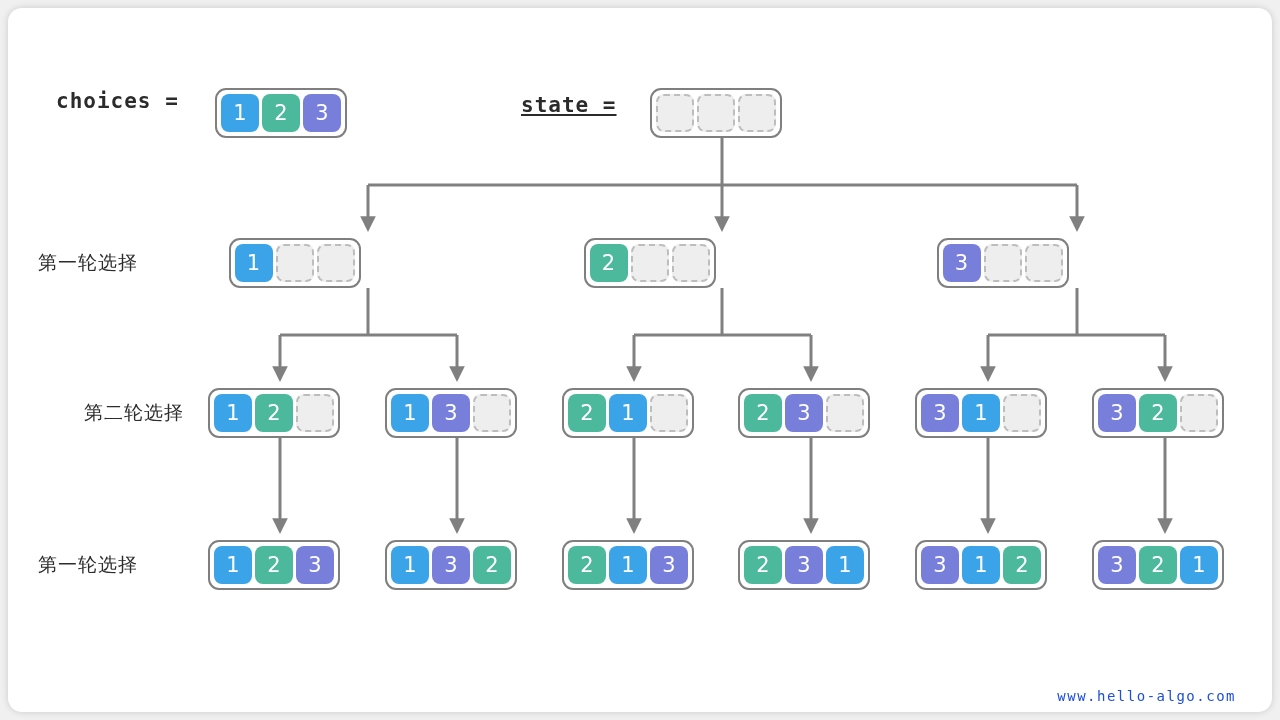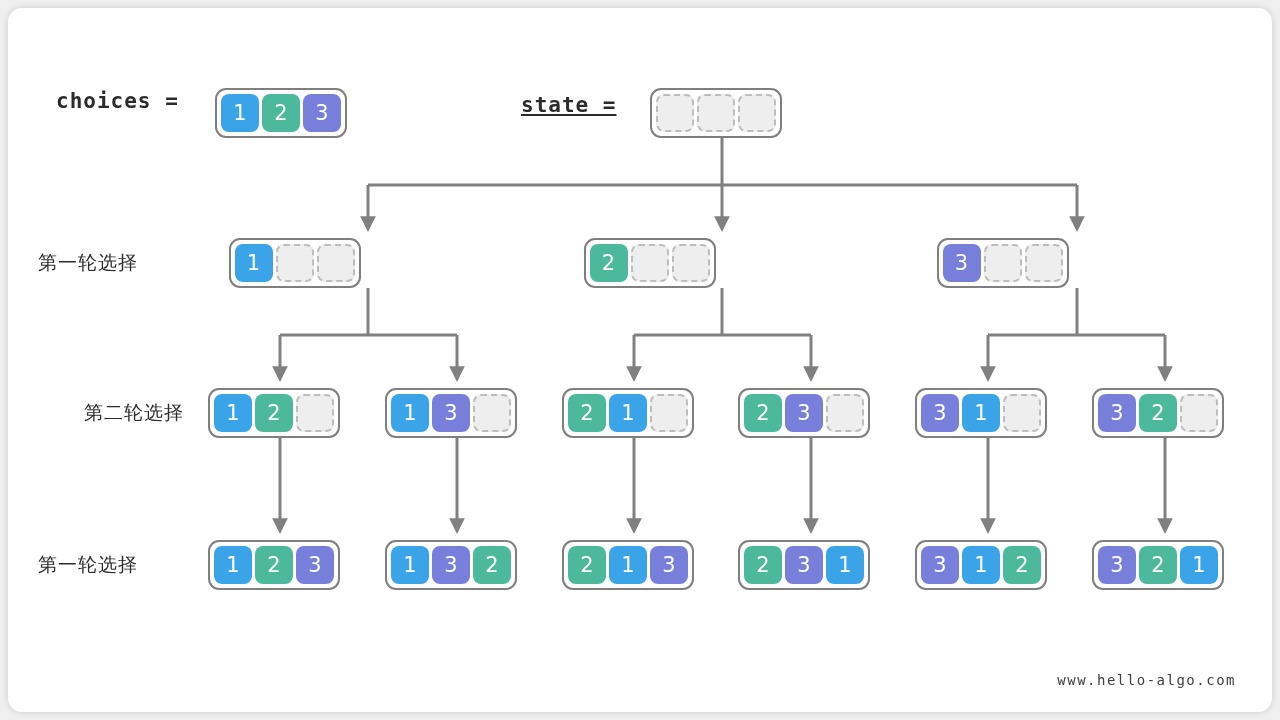--- a/index.html
+++ b/index.html
@@ -79,24 +79,24 @@
     box-sizing: border-box;
   }
   .cell.empty {
     background: #eeeeee;
     border: 2px dashed #bdbdbd;
     color: transparent;
   }
   .watermark {
     position: absolute;
     right: 44px;
-    bottom: 32px;
+    bottom: 16px;
     font-family: "DejaVu Sans Mono", monospace;
     font-size: 14px;
-    color: #404040;
+    color: #1d4ed8;
     letter-spacing: 1.5px;
   }
 </style>
 </head>
 <body>
 
 <div id="root">
   <div class="card"></div>
 
   <svg id="wires" viewBox="0 0 1280 720" xmlns="http://www.w3.org/2000/svg">

